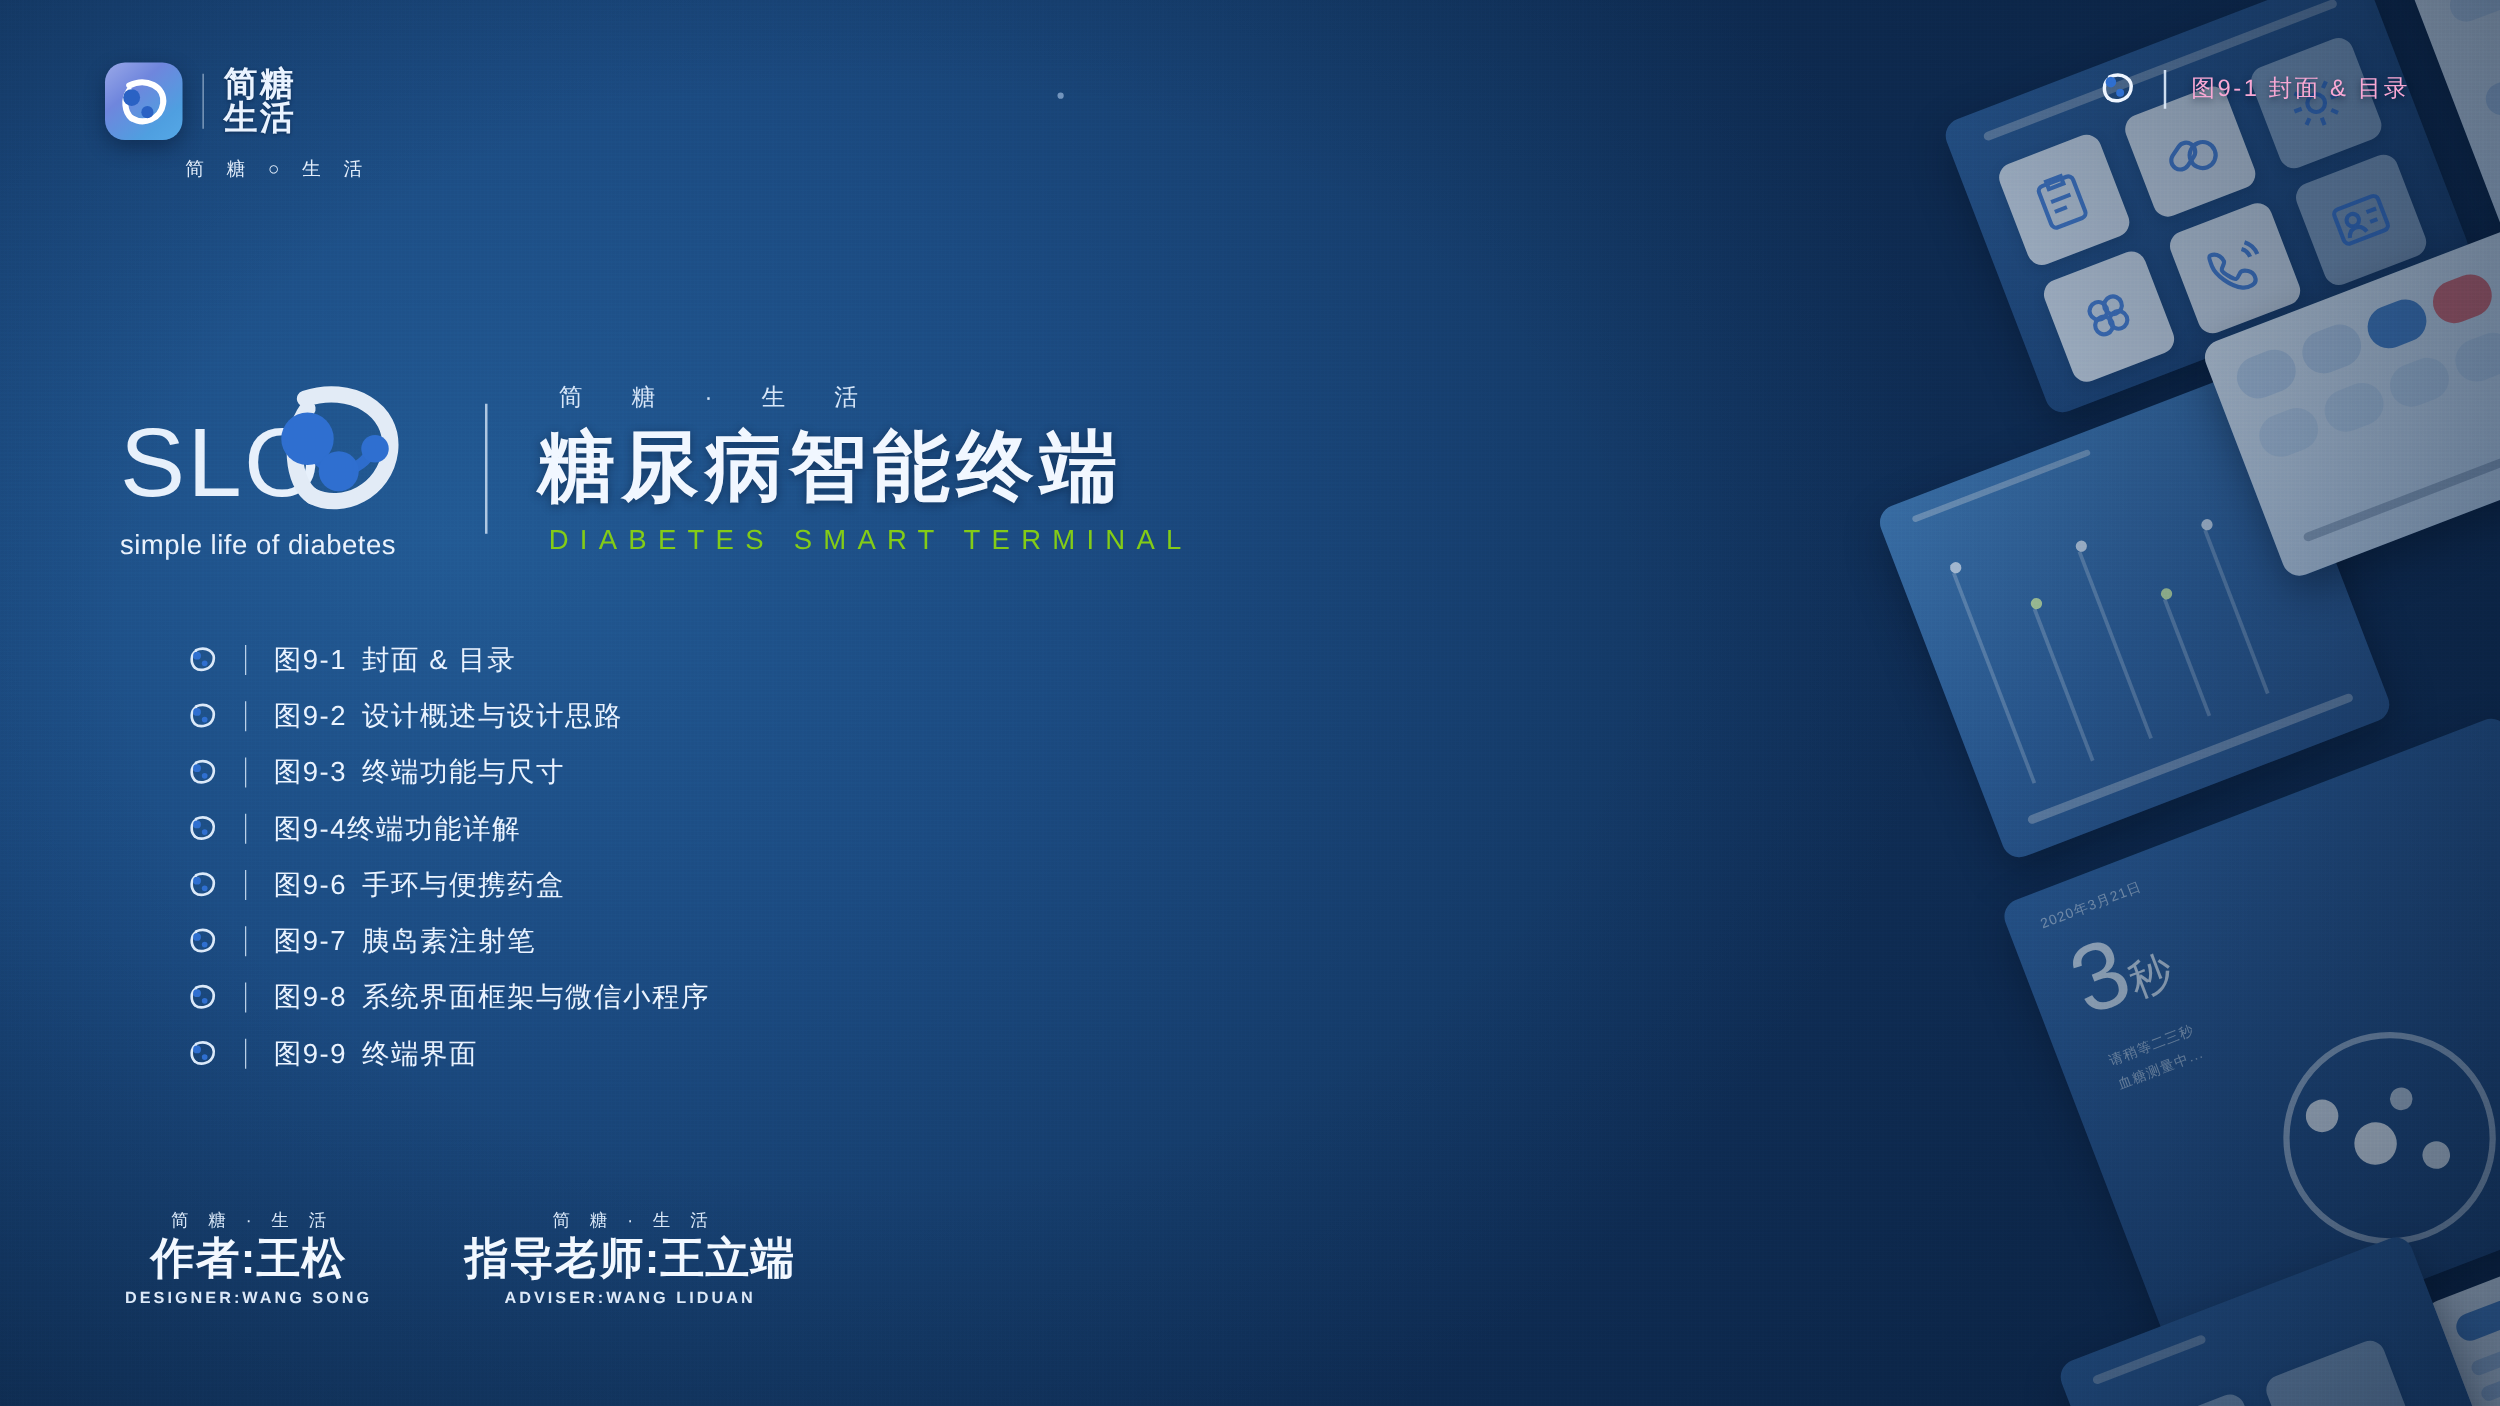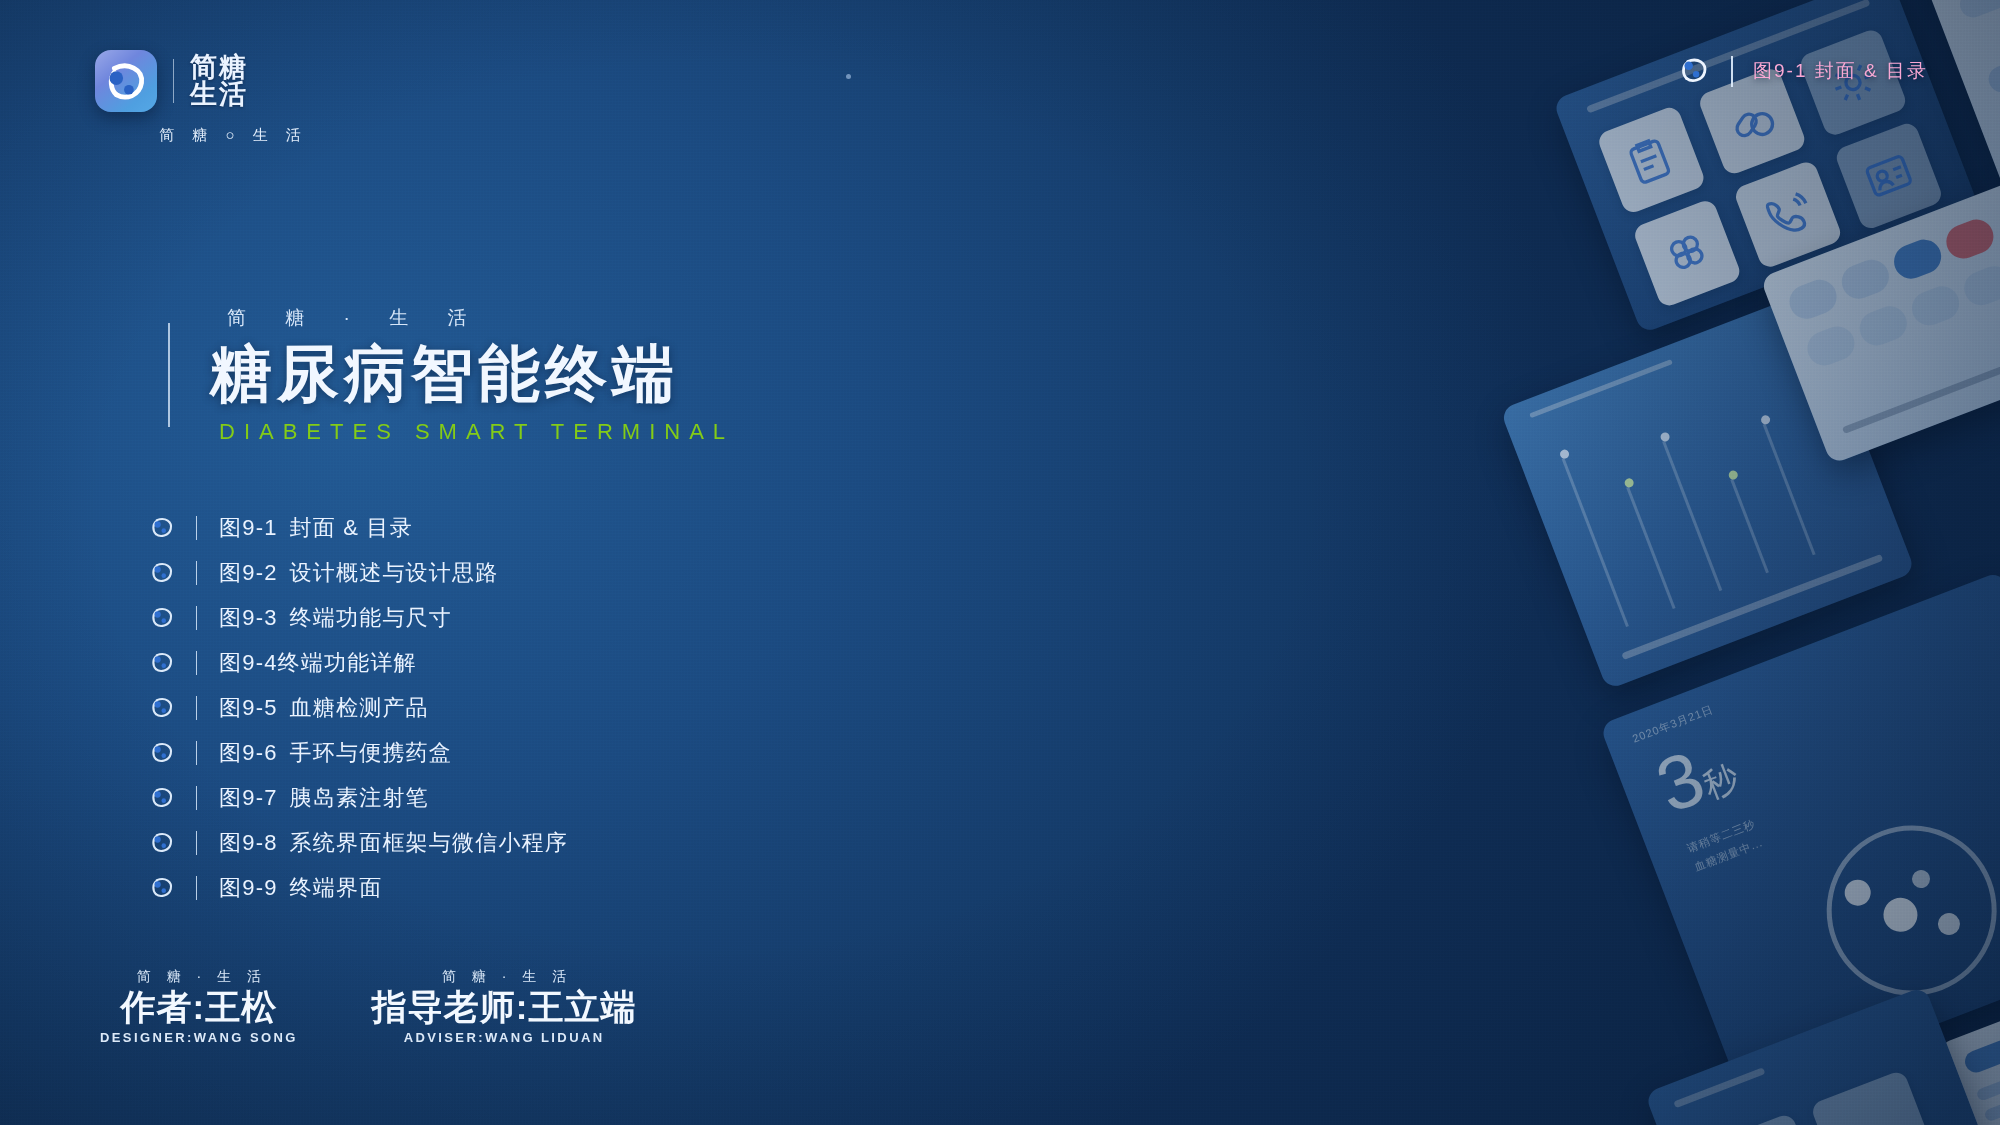--- a/index.html
+++ b/index.html
@@ -56,21 +56,21 @@
   .glyph{width:58%;height:58%;opacity:.85;}
   .circ{position:absolute;border-radius:50%;}
   .ring{position:absolute;border-radius:50%;border:5px solid rgba(225,238,252,.55);}
   .pill{position:absolute;border-radius:20px;background:rgba(225,238,252,.55);}
   .pill.blue{background:rgba(45,110,190,.85);}
   .pill.red{background:rgba(196,92,104,.9);}
   .chiptxt{position:absolute;color:rgba(225,238,252,.55);font-size:11px;letter-spacing:1px;}
   .bigsec{position:absolute;color:rgba(236,246,255,.72);font-weight:300;}
 
   
-  #brand{position:absolute;left:95px;top:50px;width:270px;}
+  #brand{position:absolute;left:84px;top:50px;width:270px;}
   .brand-row{display:flex;align-items:center;gap:16px;}
   .app-icon{
     width:62px;height:62px;border-radius:16px;
     background:linear-gradient(140deg,#9aa8e8 0%,#6f86dd 35%,#4f9fe0 75%,#55a8e6 100%);
     box-shadow:0 6px 16px rgba(6,22,48,.45);position:relative;flex:none;
   }
   .brand-div{width:1px;height:44px;background:rgba(222,236,252,.6);}
   .brand-cjk{
     color:#eaf3ff;font-size:27px;line-height:1.0;letter-spacing:2px;font-weight:600;
     text-shadow:0 1px 3px rgba(5,20,45,.5);
@@ -264,20 +264,34 @@
       <div class="brand-div"></div>
       <div class="brand-cjk">
         <div>简糖</div>
         <div>生活</div>
       </div>
     </div>
     <div class="brand-sub">简 糖 ○ 生 活</div>
   </div>
 
   <div id="hero">
+    <div class="slo-wrap">
+      <div class="slo-top">
+        <div class="slo-text">SLO</div>
+        <svg style="position:absolute;left:112px;bottom:-4px;" width="130" height="110" viewBox="0 0 130 110">
+          <path d="M36 14 C72 2, 108 22, 104 56 C100 88, 66 104, 42 92" fill="none" stroke="#e2ebf6" stroke-width="13" stroke-linecap="round"></path>
+          <path d="M42 92 C26 82, 22 44, 38 22" fill="none" stroke="#e2ebf6" stroke-width="13" stroke-linecap="round"></path>
+          <path d="M38 52 C52 76, 76 76, 88 58" fill="none" stroke="#2f6fd0" stroke-width="9" stroke-linecap="round" opacity=".95"></path>
+          <circle cx="38" cy="46" r="21" fill="#2f6fd0"></circle>
+          <circle cx="63" cy="72" r="16" fill="#2f6fd0"></circle>
+          <circle cx="92" cy="54" r="11" fill="#2f6fd0"></circle>
+        </svg>
+      </div>
+      <div class="slo-tag">simple life of diabetes</div>
+    </div>
 
     <div class="hero-div"></div>
 
     <div class="hero-right">
       <div class="hero-kicker">简 糖 · 生 活</div>
       <div class="hero-title">糖尿病智能终端</div>
       <div class="hero-en">DIABETES SMART TERMINAL</div>
     </div>
   </div>
 
@@ -332,33 +346,20 @@
             <path d="M9 23 C5 19, 5 11, 10 8" fill="none" stroke="#dbe9f9" stroke-width="2.4" stroke-linecap="round"></path>
             <circle cx="11" cy="12" r="3.6" fill="#2f6fd0"></circle>
             <circle cx="18" cy="19" r="2.6" fill="#2f6fd0"></circle>
           </svg>
       </span>
       <span class="toc-sep"></span>
       <span class="toc-label">图9-4</span>
       <span class="toc-label" style="margin-left:0;">终端功能详解</span>
     </div>
 
-    <div class="toc-item">
-      <span class="toc-ico">
-        <svg viewBox="0 0 32 32" width="28" height="28">
-            <path d="M10 7 C20 3, 28 9, 26 17 C24 25, 14 27 ,9 23" fill="none" stroke="#dbe9f9" stroke-width="2.4" stroke-linecap="round"></path>
-            <path d="M9 23 C5 19, 5 11, 10 8" fill="none" stroke="#dbe9f9" stroke-width="2.4" stroke-linecap="round"></path>
-            <circle cx="11" cy="12" r="3.6" fill="#2f6fd0"></circle>
-            <circle cx="18" cy="19" r="2.6" fill="#2f6fd0"></circle>
-          </svg>
-      </span>
-      <span class="toc-sep"></span>
-      <span class="toc-label">图9-5</span>
-      <span class="toc-label" style="margin-left:12px;">血糖检测产品</span>
-    </div>
 
     <div class="toc-item">
       <span class="toc-ico">
         <svg viewBox="0 0 32 32" width="28" height="28">
             <path d="M10 7 C20 3, 28 9, 26 17 C24 25, 14 27 ,9 23" fill="none" stroke="#dbe9f9" stroke-width="2.4" stroke-linecap="round"></path>
             <path d="M9 23 C5 19, 5 11, 10 8" fill="none" stroke="#dbe9f9" stroke-width="2.4" stroke-linecap="round"></path>
             <circle cx="11" cy="12" r="3.6" fill="#2f6fd0"></circle>
             <circle cx="18" cy="19" r="2.6" fill="#2f6fd0"></circle>
           </svg>
       </span>

